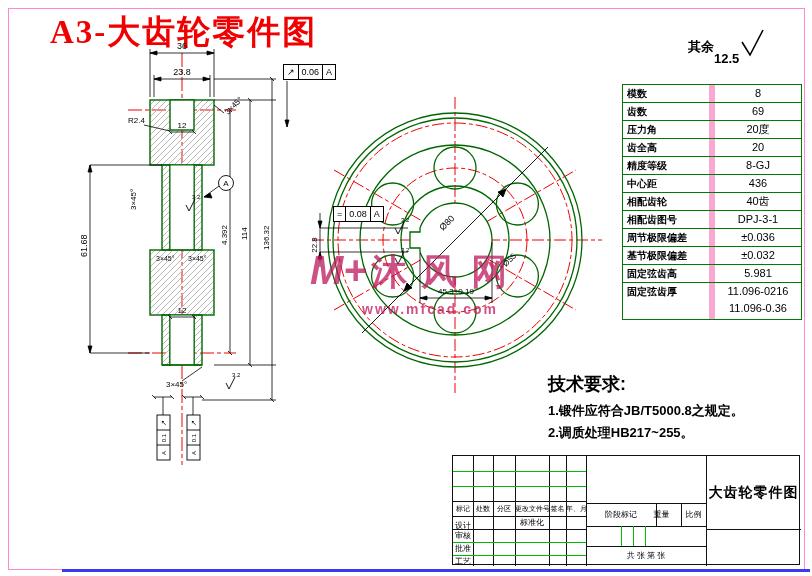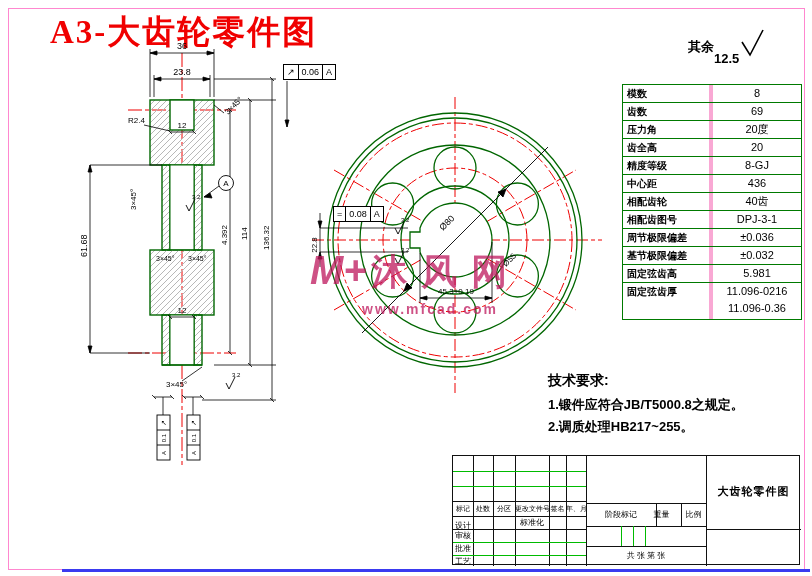--- a/index.html
+++ b/index.html
@@ -11,44 +11,44 @@
   #title{left:50px;top:10px;font-family:Liberation Serif, serif;font-weight:bold;
          font-size:33px;color:#f00000;letter-spacing:2px;white-space:nowrap;}
   .surf-label{left:688px;top:38px;font-size:13px;font-weight:bold;color:#000;}
   .surf-val{left:714px;top:27px;font-size:13px;font-weight:bold;color:#000;margin-top:24px;}
   svg text{font-family:"Liberation Sans",sans-serif;fill:#000;}
   
   #ptable{left:622px;top:84px;width:178px;border:1px solid #007a00;font-size:11px;color:#000;}
   .ptrow{display:flex;border-top:1px solid #007a00;height:17px;line-height:17px;}
   .ptrow:first-child{border-top:none;}
   .ptrow.tall{height:36px;line-height:17px;}
-  .ptl{width:82px;border-right:4px solid #f9a8d4;padding-left:4px;font-weight:bold;font-size:10px;
+  .ptl{width:82px;border-right:6px solid #f9a8d4;padding-left:4px;font-weight:bold;font-size:10px;
        white-space:nowrap;overflow:hidden;}
   .ptv{flex:1;text-align:center;}
   
   #techreq{left:548px;top:372px;width:255px;color:#000;}
-  #techreq .tr-title{font-size:14px;font-weight:bold;margin-bottom:4px;}
+  #techreq .tr-title{font-size:18px;font-weight:bold;margin-bottom:4px;}
   #techreq .tr-item{font-size:13px;font-weight:bold;line-height:22px;white-space:nowrap;}
   
   .fcf{display:flex;border:1px solid #000;background:#fff;height:14px;font-size:9px;line-height:14px;}
   .fcf span{display:block;padding:0 3px;border-right:1px solid #000;text-align:center;}
   .fcf span:last-child{border-right:none;}
   
   #wm{left:310px;top:248px;width:220px;color:#be185d;opacity:.75;pointer-events:none;}
   #wm .wm-logo{font-size:40px;font-weight:bold;font-style:italic;display:inline-block;}
   #wm .wm-name{font-size:36px;font-weight:bold;letter-spacing:14px;display:inline-block;vertical-align:top;}
   #wm .wm-url{font-size:14px;font-weight:bold;letter-spacing:2px;margin-left:52px;margin-top:4px;}
   
   #tblock{left:452px;top:455px;width:348px;height:110px;border:1.5px solid #111;box-sizing:border-box;}
   .tb-line{position:absolute;background:#111;}
   .tb-green{position:absolute;background:#00bb00;}
   .tb-cell{position:absolute;color:#000;text-align:center;overflow:hidden;white-space:nowrap;}
   .f7{font-size:7px;line-height:15px;}
   .f8{font-size:8px;line-height:13px;}
-  .f9{font-size:11px;font-weight:bold;font-family:Liberation Mono, monospace;}
+  .f9{font-size:14px;font-weight:bold;}
 </style>
 </head>
 <body>
 
 <div id="canvas">
 
   <div class="abs sheet-border"></div>
   <div class="abs bottom-line"></div>
 
   <div id="title" class="abs">A3-大齿轮零件图</div>

